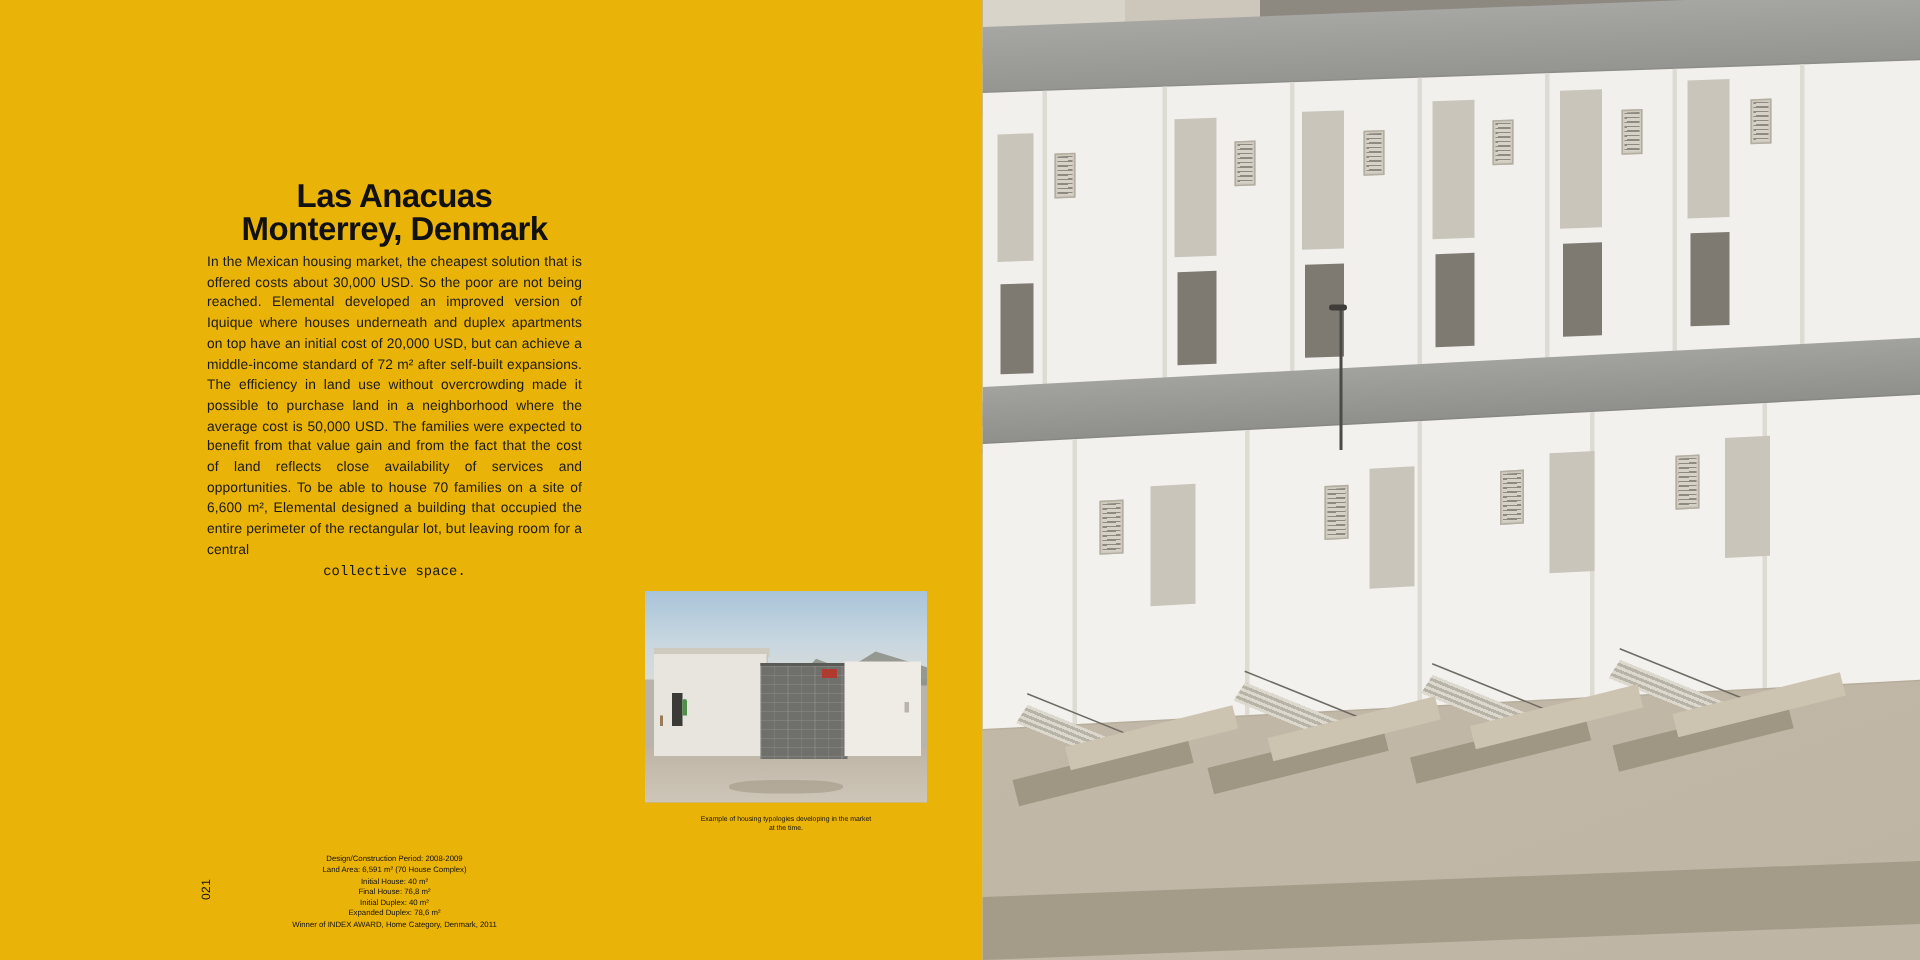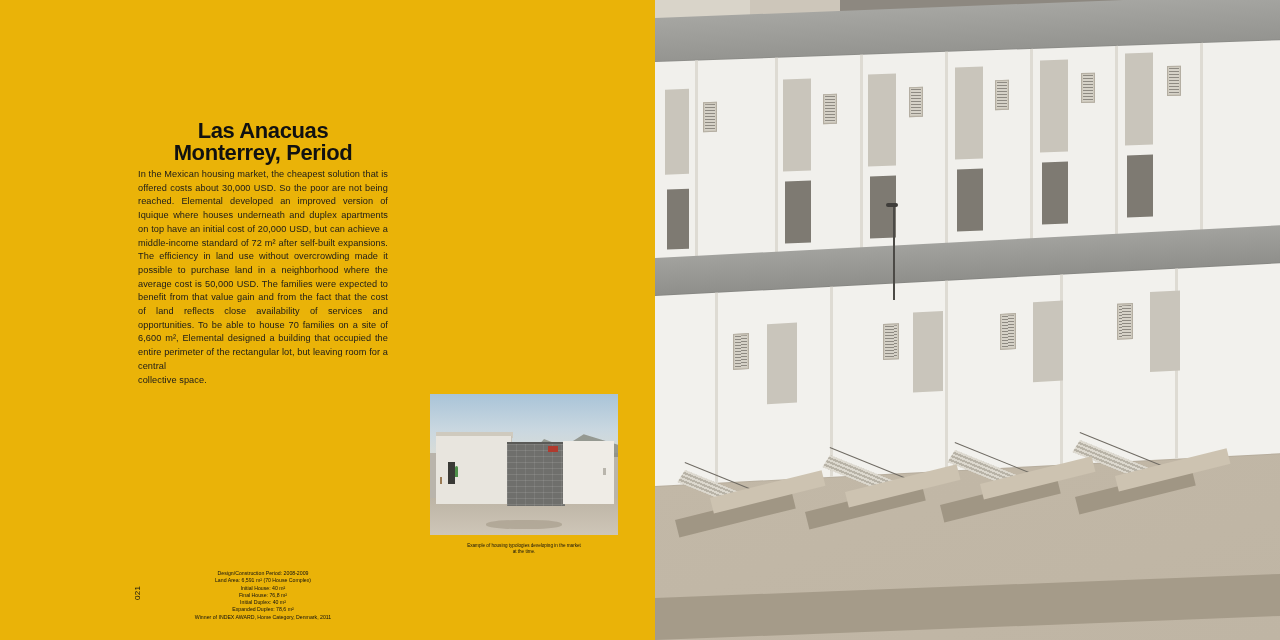--- a/index.html
+++ b/index.html
@@ -52,20 +52,22 @@
     top: 168px;
     width: 250px;
     font-size: 9.2px;
     line-height: 13.7px;
     text-align: justify;
     color: #1a1a1a;
     letter-spacing: 0.08px;
   }
   .body-copy .last-line {
     display: block;
+    text-align: center;
+    font-family: Liberation Mono, monospace;
   }
 
   .facts-block {
     position: absolute;
     left: 138px;
     top: 570px;
     width: 250px;
     text-align: center;
     font-size: 5.2px;
     line-height: 7.3px;
@@ -369,21 +371,21 @@
 </style>
 </head>
 <body>
 
 <div class="page">
 
   <div class="left-page">
 
     <div class="title-block">
       <div class="title-line">Las Anacuas</div>
-      <div class="title-line">Monterrey, Period</div>
+      <div class="title-line">Monterrey, Denmark</div>
     </div>
 
     <div class="body-copy">
       <span>In the Mexican housing market, the cheapest solution that is offered costs about 30,000 USD. So the poor are not being reached. Elemental developed an improved version of Iquique where houses underneath and duplex apartments on top have an initial cost of 20,000 USD, but can achieve a middle-income standard of 72 m² after self-built expansions. The efficiency in land use without overcrowding made it possible to purchase land in a neighborhood where the average cost is 50,000 USD. The families were expected to benefit from that value gain and from the fact that the cost of land reflects close availability of services and opportunities. To be able to house 70 families on a site of 6,600 m², Elemental designed a building that occupied the entire perimeter of the rectangular lot, but leaving room for a central</span>
       <span class="last-line">collective space.</span>
     </div>
 
     <div class="facts-block">
       <div>Design/Construction Period: 2008-2009</div>
       <div>Land Area: 6,591 m² (70 House Complex)</div>

